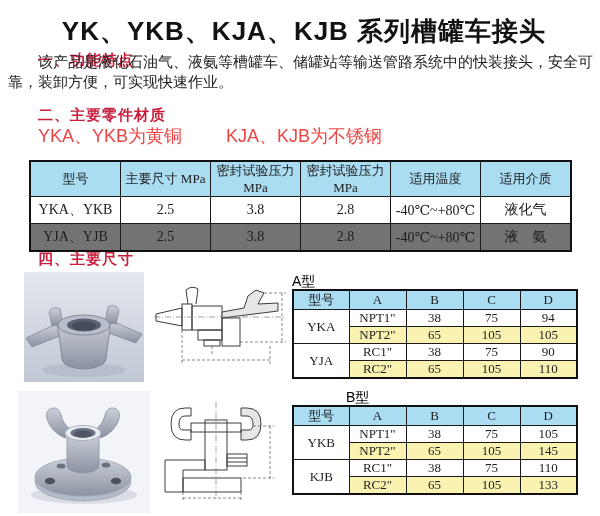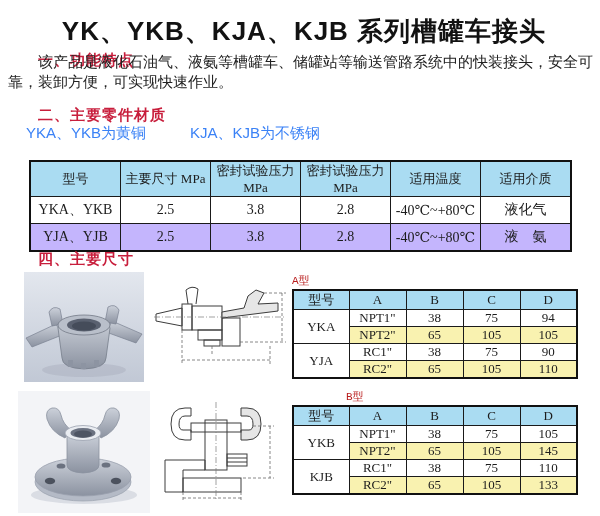--- a/index.html
+++ b/index.html
@@ -18,44 +18,44 @@
     text-align:right;
   }
   .sec-h.h1 { top:51px; }
   .sec-h.h2 { top:106px; }
   .sec-h.h3 { top:143px; }
   .sec-h.h4 { top:250px; }
   .body-text {
     position:absolute; left:8px; top:52px; width:585px; margin:0;
     font-size:15px; line-height:19.5px; text-indent:2em; color:#222;
   }
-  .materials { position:absolute; left:26px; top:124px; font-size:15px; color:#3b82f6; }
+  .materials { position:absolute; left:38px; top:124px; font-size:18px; color:#ef4444; }
   .materials .gap { display:inline-block; width:44px; }
 
   table { border-collapse:collapse; position:absolute;
           font-family:"Liberation Serif","DejaVu Serif",serif; }
   th, td { border:1px solid #1a1a1a; text-align:center; vertical-align:middle; padding:0; }
   .blue-h { background:#aadcf2; font-weight:normal; }
-  tr.yellow td.data { background:#c4b5fd; }
+  tr.yellow td.data { background:#737373; }
   td.yellowcell { background:#f9f2b0; }
 
   .perf { left:29px; top:160px; border:2px solid #111; }
   .perf th { width:89px; height:26px; font-size:13px; }
   .perf td { height:26px; font-size:14px; }
 
   .dim { border:2px solid #111; font-size:13px; }
   .dim th { height:17px; font-weight:normal; font-size:13px; }
   .dim td { height:16px; }
   .dim col.c-model { width:56px; }
   .dim col.c-d { width:57px; }
   .dim-a { left:292px; top:289px; }
   .dim-b { left:292px; top:405px; }
   .dim-label {
-    position:absolute; font-size:11px; color:#b91c1c;
-    font-family:Liberation Mono, monospace;
+    position:absolute; font-size:14px; color:#000000;
+    font-family:Liberation Sans, sans-serif;
   }
   .lab-a { left:292px; top:273px; }
   .lab-b { left:306px; top:389px;margin-left:40px; }
 
   .fig { position:absolute; }
   .photo-a { left:24px; top:272px; }
   .draw-a  { left:152px; top:280px; }
   .photo-b { left:18px; top:391px; }
   .draw-b  { left:153px; top:398px; }
 

